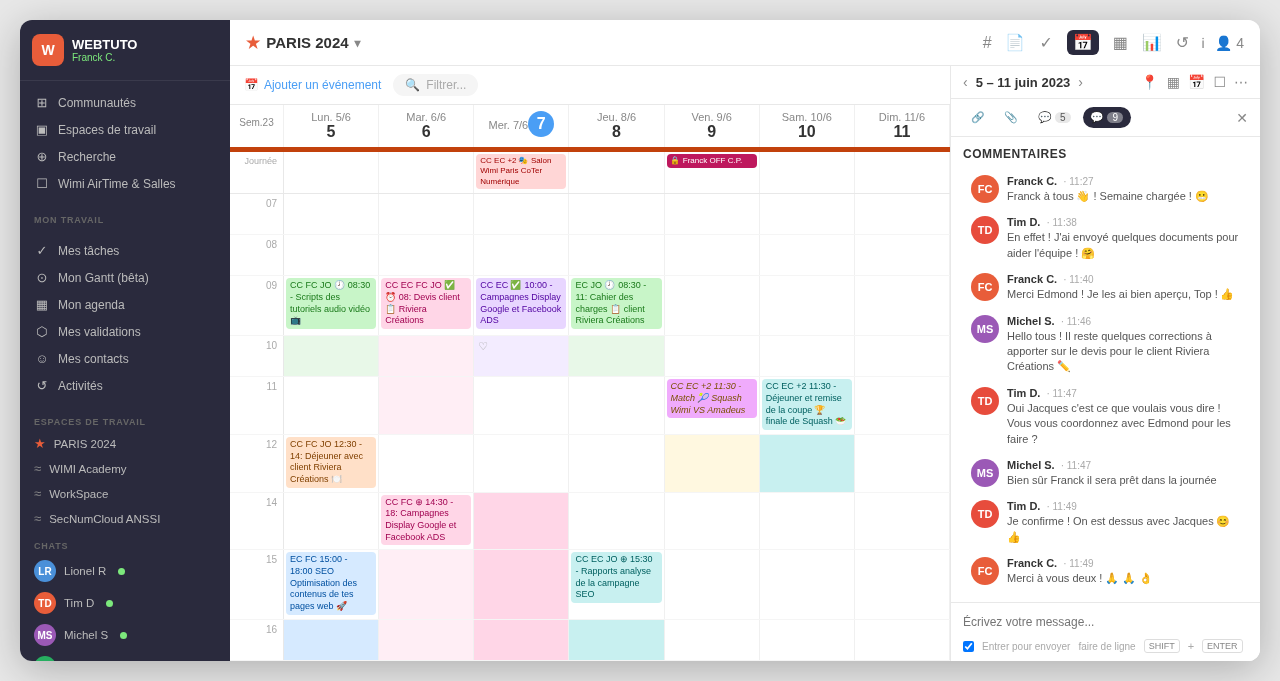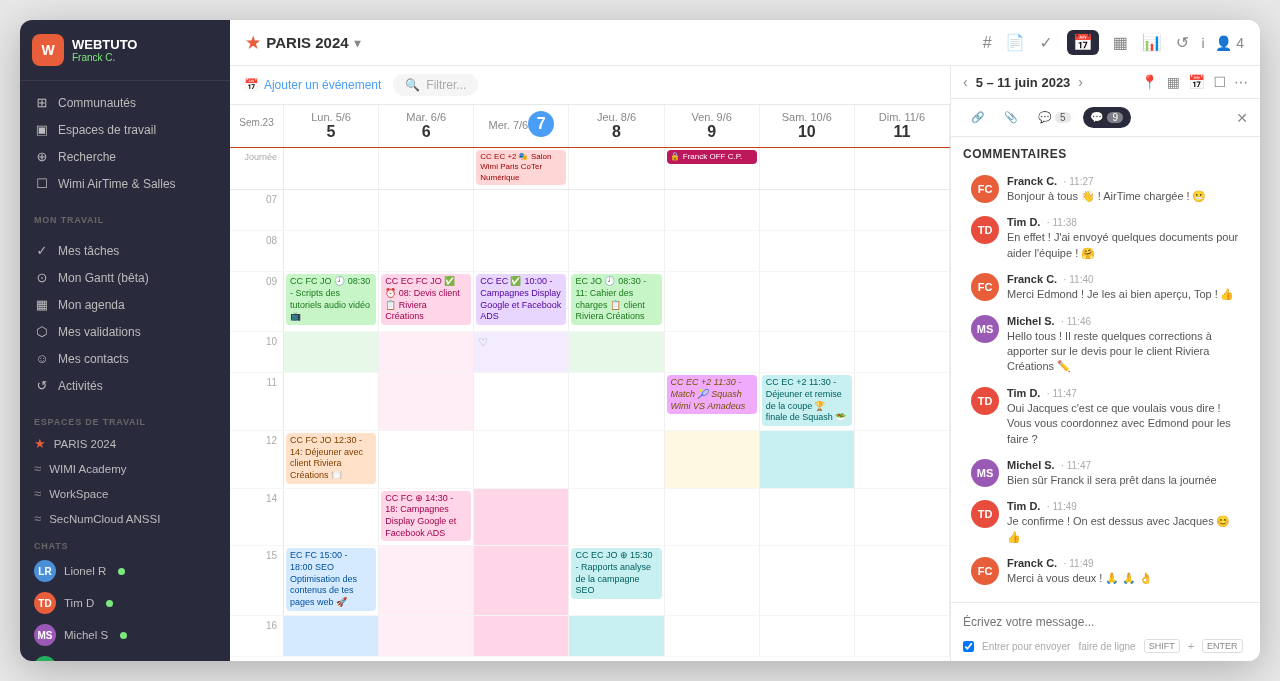--- a/index.html
+++ b/index.html
@@ -193,21 +193,21 @@
     
     .calendar-grid {
       flex: 1;
       overflow-y: auto;
       overflow-x: hidden;
     }
 
     .calendar-header-row {
       display: grid;
       grid-template-columns: 54px repeat(7, 1fr);
-      border-bottom: 1px solid #c2410c;
+      border-bottom: 5px solid #c2410c;
       position: sticky;
       top: 0;
       background: #fff;
       z-index: 10;
     }
 
     .cal-day-header {
       text-align: center;
       padding: 6px 4px;
       font-size: 11px;
@@ -738,21 +738,21 @@
 
         <div class="comments-list">
 
           <div class="comment-item">
             <div class="comment-avatar" style="background:#e85d3a;">FC</div>
             <div class="comment-body">
               <div class="comment-header">
                 <span class="comment-name">Franck C.</span>
                 <span class="comment-time">· 11:27</span>
               </div>
-              <div class="comment-text">Bonjour à tous 👋 ! AirTime chargée ! 😬</div>
+              <div class="comment-text">Franck à tous 👋 ! Semaine chargée ! 😬</div>
             </div>
           </div>
 
           <div class="comment-item">
             <div class="comment-avatar" style="background:#e74c3c;">TD</div>
             <div class="comment-body">
               <div class="comment-header">
                 <span class="comment-name">Tim D.</span>
                 <span class="comment-time">· 11:38</span>
               </div>

